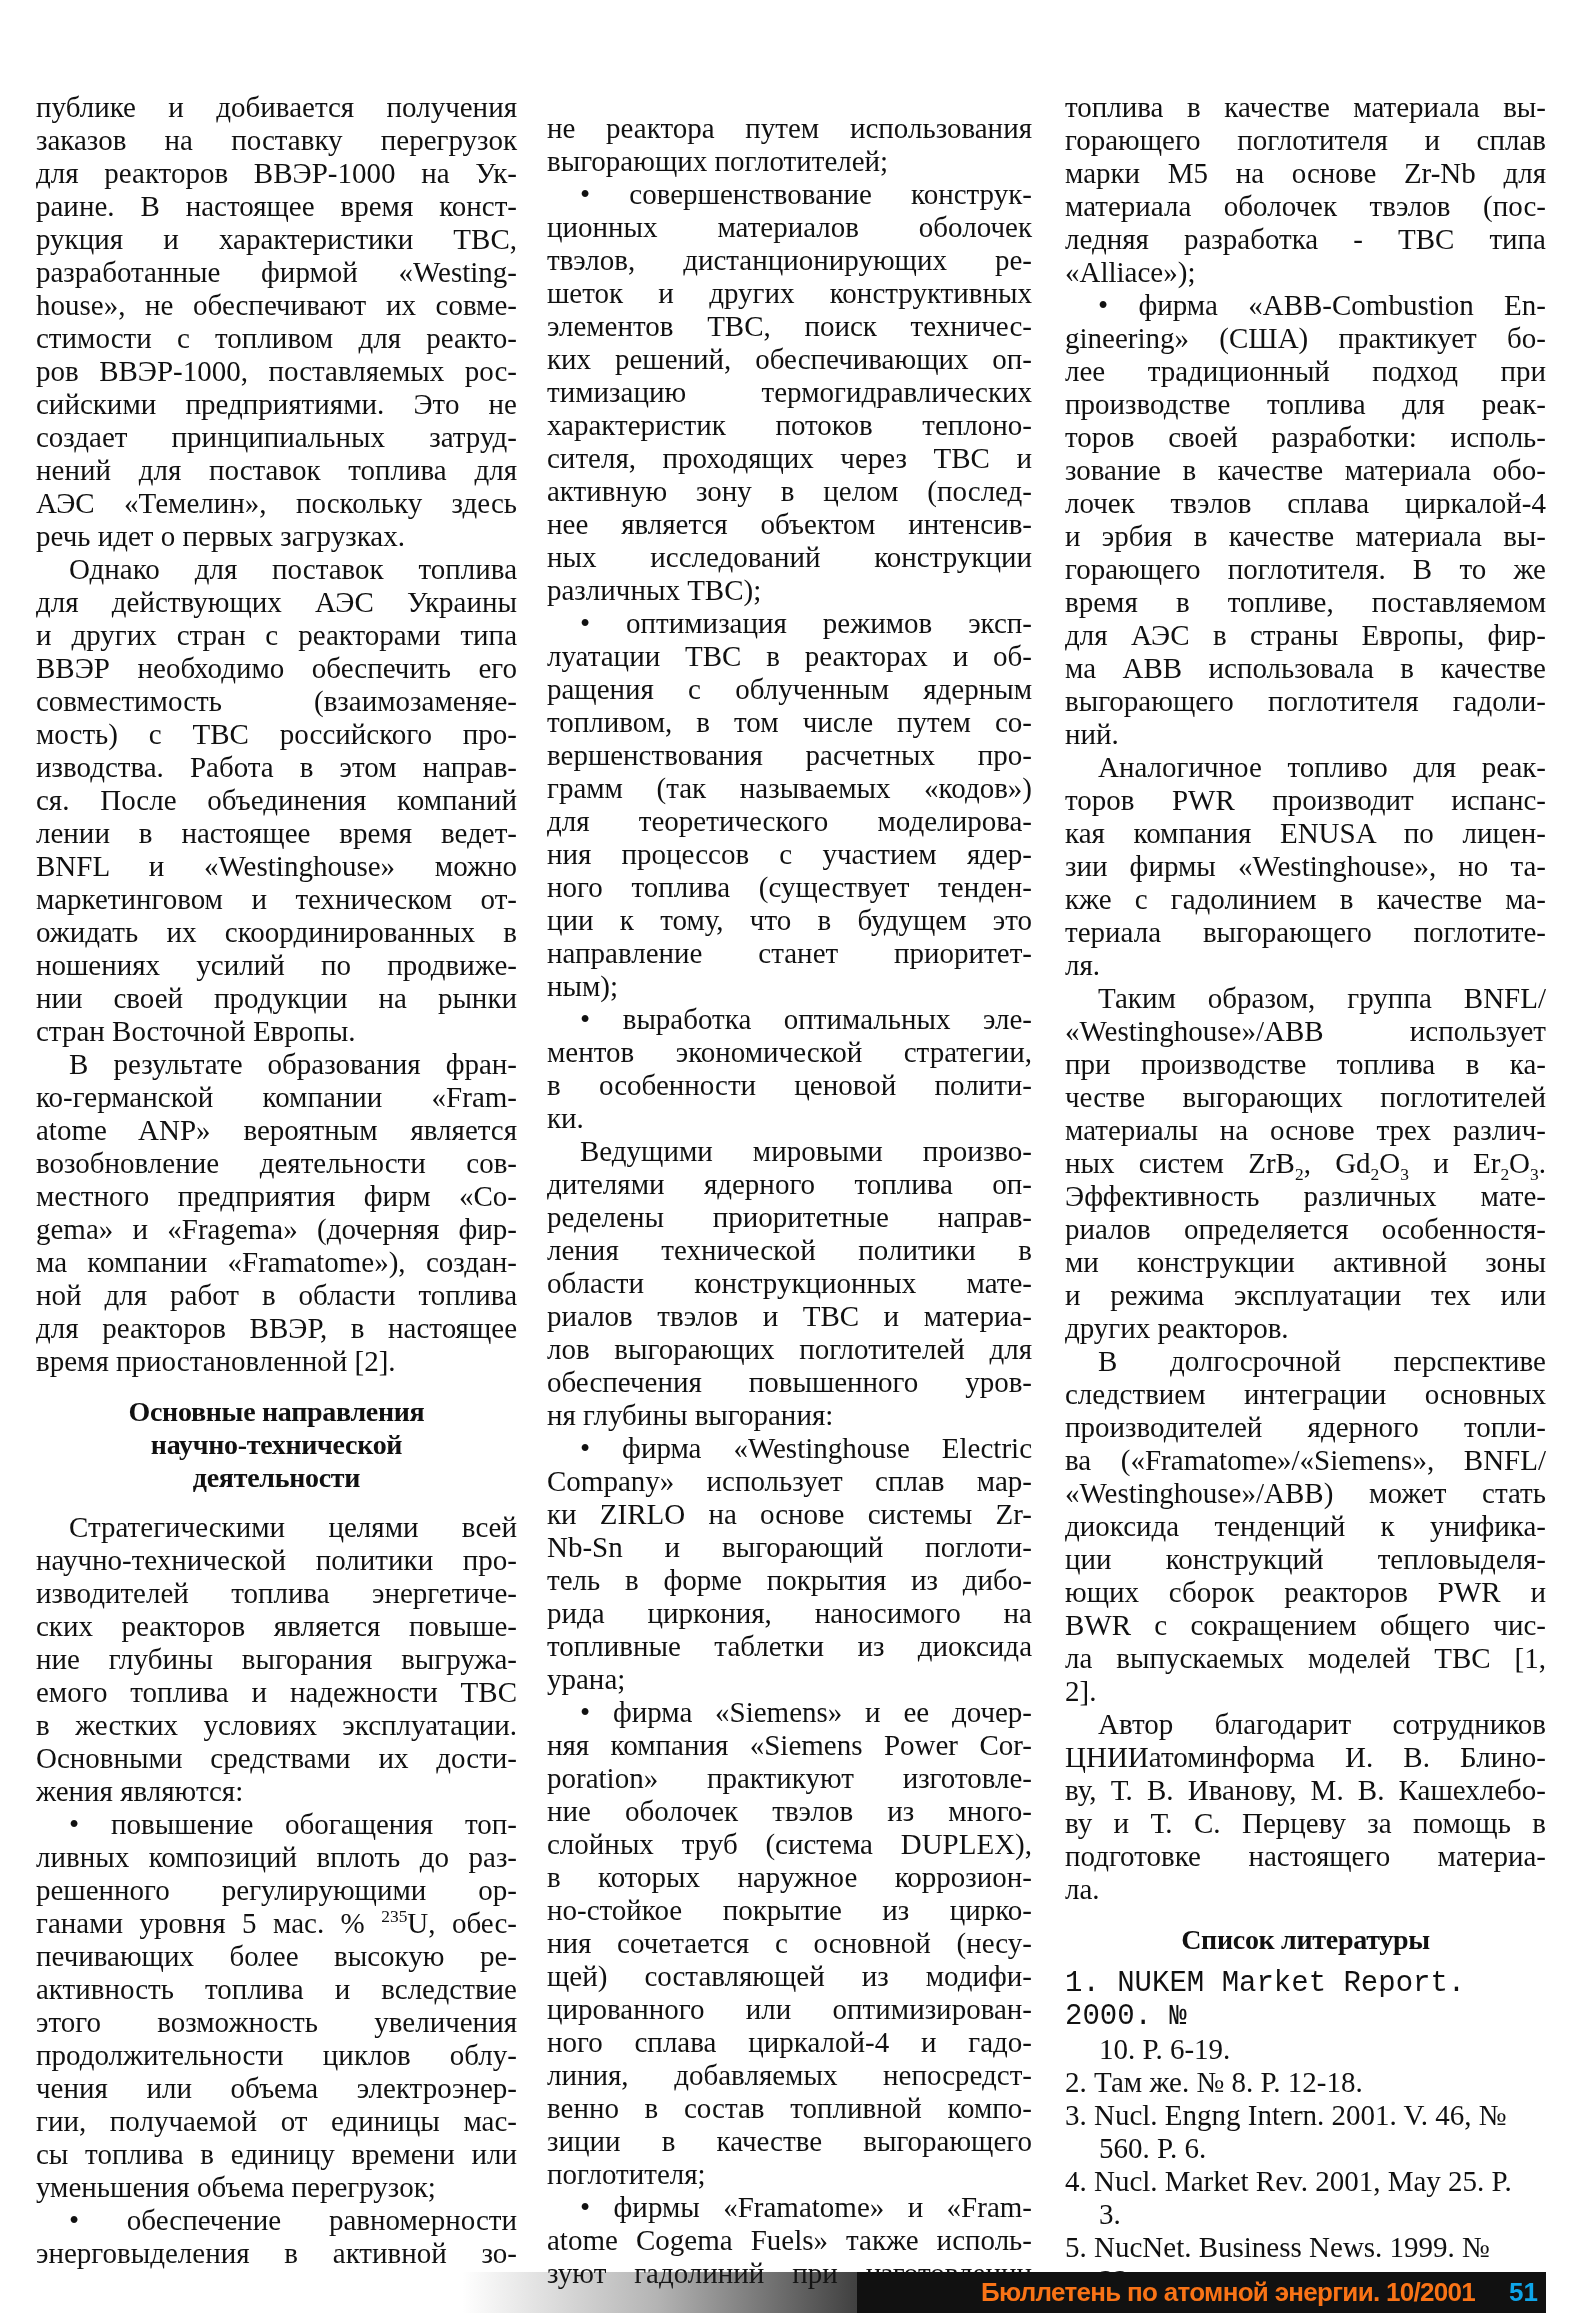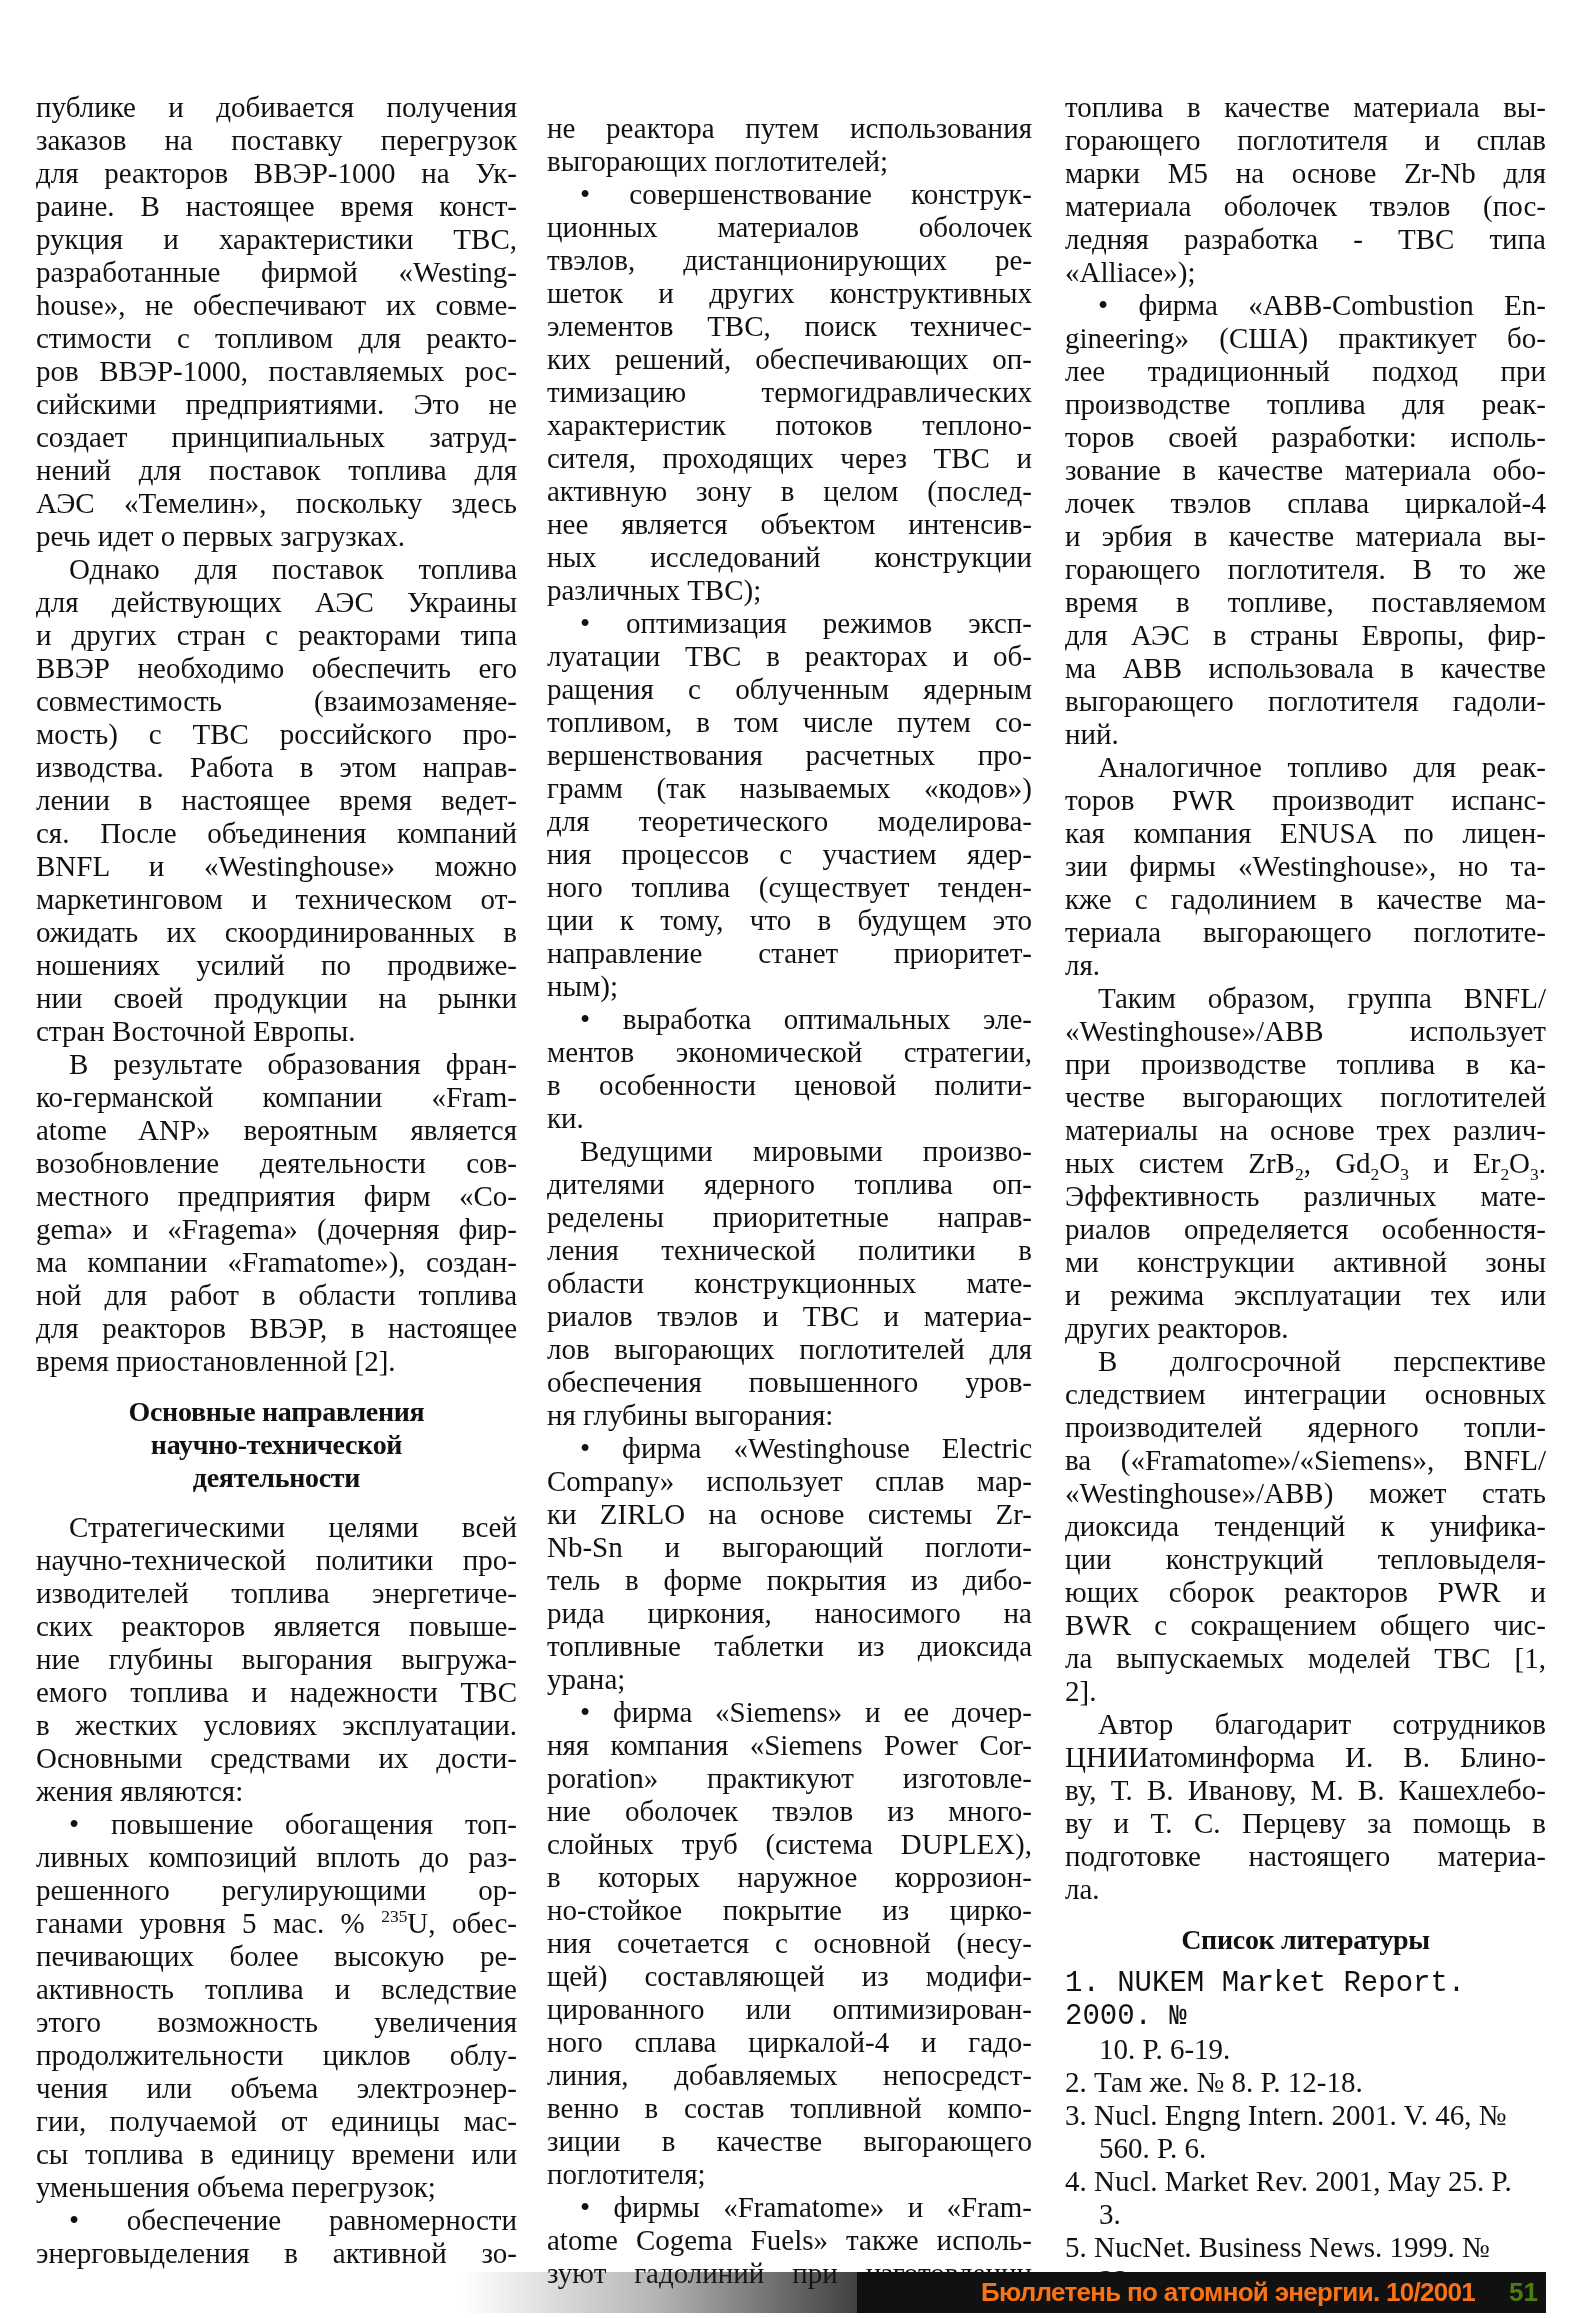--- a/index.html
+++ b/index.html
@@ -21,21 +21,21 @@
   .ref .cont { padding-left:34px; display:block; }
   sup { font-size:60%; vertical-align:super; line-height:0;margin-top:44px; }
   sub { font-size:60%; vertical-align:sub; line-height:0; }
   #footer { position:absolute; left:0; top:2272px; width:1546px; height:41px; }
   #footer .grain { position:absolute; left:462px; top:0; width:488px; height:41px;
         background:linear-gradient(to right, rgba(0,0,0,0) 0%, rgba(40,40,40,0.35) 40%, rgba(20,20,20,0.8) 80%, #111 100%); }
   #footer .bar { position:absolute; left:857px; top:0; width:689px; height:41px; background:#111;
         display:flex; align-items:center; justify-content:flex-end; }
   #footer .title { color:#f97316; font-family:"Liberation Sans", "DejaVu Sans", sans-serif; font-weight:bold;
         font-size:26px; letter-spacing:-0.7px; margin-right:34px; }
-  #footer .pnum { color:#4d7c0f; font-family:"Liberation Sans", sans-serif; font-weight:bold; font-size:26px; margin-right:8px; }
+  #footer .pnum { color:#0ea5e9; font-family:"Liberation Sans", sans-serif; font-weight:bold; font-size:26px; margin-right:8px; }
 </style>
 </head>
 <body>
 
 <div id="col1" class="col">
   <div>
       <span class="ln">публике и добивается получения</span>
       <span class="ln">заказов на поставку перегрузок</span>
       <span class="ln">для реакторов ВВЭР-1000 на Ук-</span>
       <span class="ln">раине. В настоящее время конст-</span>
@@ -51,22 +51,22 @@
       <span class="ln last">речь идет о первых загрузках.</span>
     </div>
   <div>
       <span class="ln ind">Однако для поставок топлива</span>
       <span class="ln">для действующих АЭС Украины</span>
       <span class="ln">и других стран с реакторами типа</span>
       <span class="ln">ВВЭР необходимо обеспечить его</span>
       <span class="ln">совместимость (взаимозаменяе-</span>
       <span class="ln">мость) с ТВС российского про-</span>
       <span class="ln">изводства. Работа в этом направ-</span>
+      <span class="ln">ся. После объединения компаний</span>
       <span class="ln">лении в настоящее время ведет-</span>
-      <span class="ln">ся. После объединения компаний</span>
       <span class="ln">BNFL и «Westinghouse» можно</span>
       <span class="ln">маркетинговом и техническом от-</span>
       <span class="ln">ожидать их скоординированных в</span>
       <span class="ln">ношениях усилий по продвиже-</span>
       <span class="ln">нии своей продукции на рынки</span>
       <span class="ln last">стран Восточной Европы.</span>
     </div>
   <div>
       <span class="ln ind">В результате образования фран-</span>
       <span class="ln">ко-германской компании «Fram-</span>

